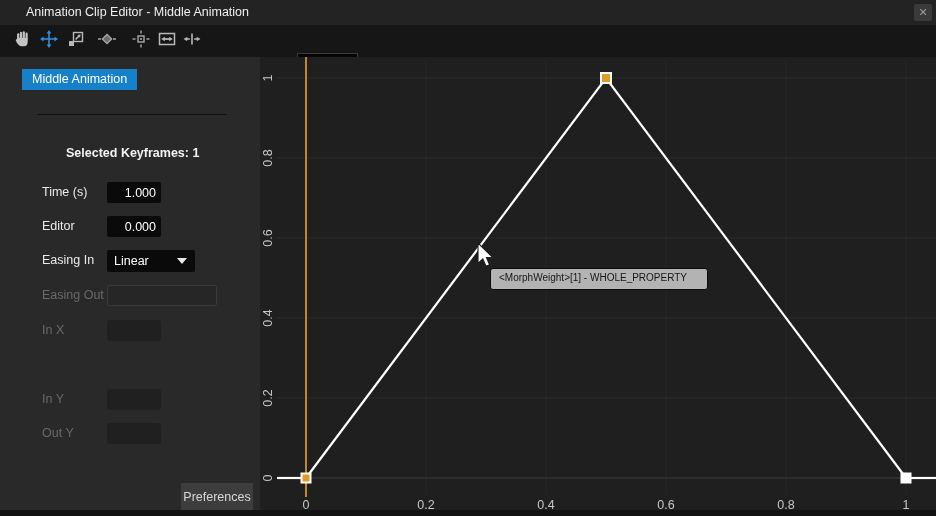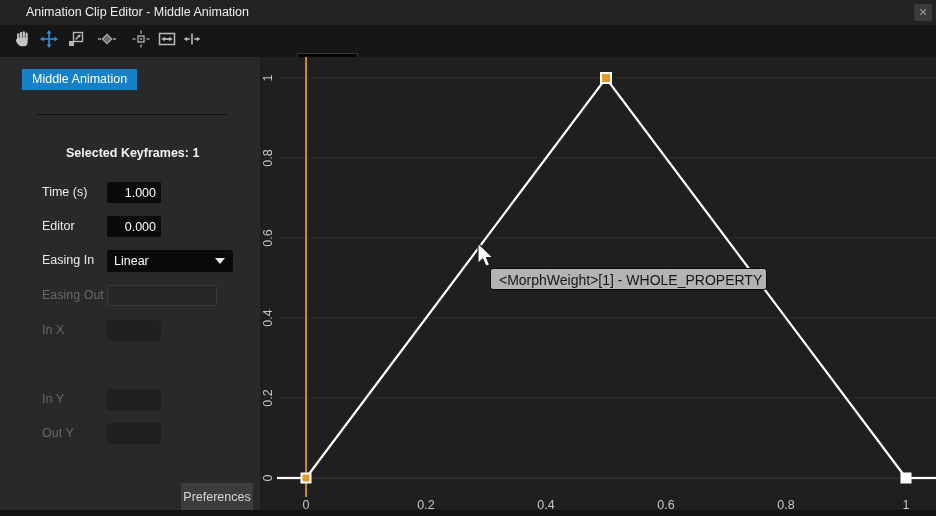--- a/index.html
+++ b/index.html
@@ -30,34 +30,34 @@
   #sidebar-divider { position:absolute; left:37px; top:57px; width:190px; height:1px; background:#101010; }
   #selected-keyframes-label { position:absolute; left:42px; top:89px; font-size:12.5px; font-weight:bold; color:#f2f2f2;margin-left:24px; }
   .field-row { position:absolute; left:0; width:260px; height:21px; }
   .field-label { position:absolute; left:42px; top:3px; font-size:12.5px; color:#eaeaea; }
   .field-row.disabled .field-label { color:#696969; }
   .field-input { position:absolute; left:107px; top:0; width:54px; height:21px;
     background:#0a0a0a; border:none; border-radius:2px; color:#fff; text-align:right;
     padding:0 5px; font-size:12.5px; font-family:"Liberation Sans", sans-serif; }
   .field-input.wide-disabled { width:110px; background:#262626; border:1px solid #3a3a3a; }
   .field-input.small-disabled { background:#202020; border-radius:3px; }
-  .dropdown { position:absolute; left:107px; top:0; width:126px; height:22px;
+  .dropdown { position:absolute; left:107px; top:0; width:88px; height:22px;
     background:#0a0a0a; border-radius:2px; color:#fff; font-size:12.5px; }
   .dropdown .dropdown-value { position:absolute; left:7px; top:4px; }
   .chevron-down { position:absolute; right:8px; top:8px; width:0; height:0;
     border-left:5.5px solid transparent; border-right:5.5px solid transparent; border-top:6px solid #e8e8e8; }
   #preferences-button { position:absolute; left:181px; top:426px; width:72px; height:27px;
     background:#3d3d3d; border:none; color:#d8d8d8; font-size:12.5px;
     font-family:"Liberation Sans", sans-serif; }
   
   #graph-area { position:absolute; left:260px; top:57px; width:676px; height:459px; background:#1f1f1f; }
   #graph-svg { position:absolute; left:0; top:0; }
   #tooltip { position:absolute; left:230px; top:211px; height:22px; background:#b3b3b3;
-    border:1px solid #0c0c0c; border-radius:3px; color:#161616; font-size:14px;
-    padding:3px 4px 0 8px; white-space:nowrap; }
+    border:1px solid #0c0c0c; border-radius:3px; color:#161616; font-size:10px;
+    padding:3px 20px 0 8px; white-space:nowrap; }
   #cursor { position:absolute; left:217px; top:185px; }
   #bottom-edge { position:absolute; left:0; top:510px; width:936px; height:6px; background:#121212; }
 </style>
 </head>
 <body>
 
 <div id="window">
 
   <div id="title-bar">
     <div id="window-title">Animation Clip Editor - Middle Animation</div>

